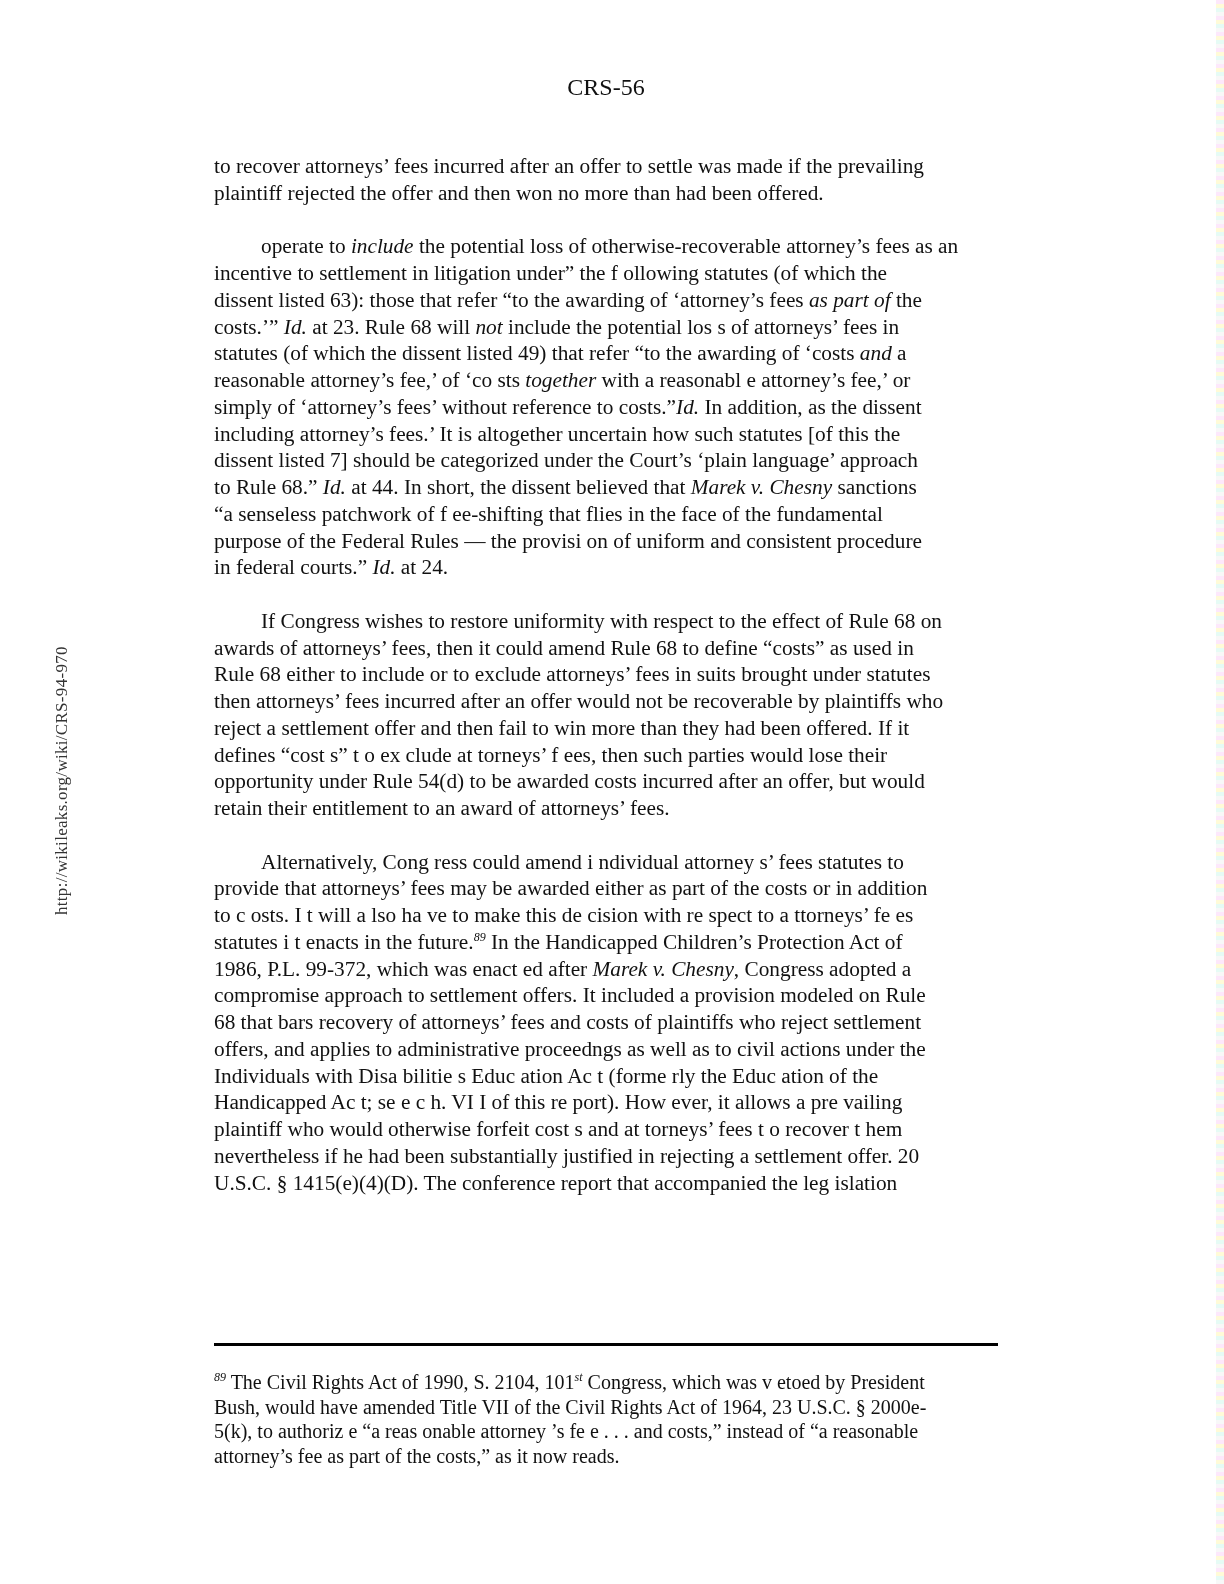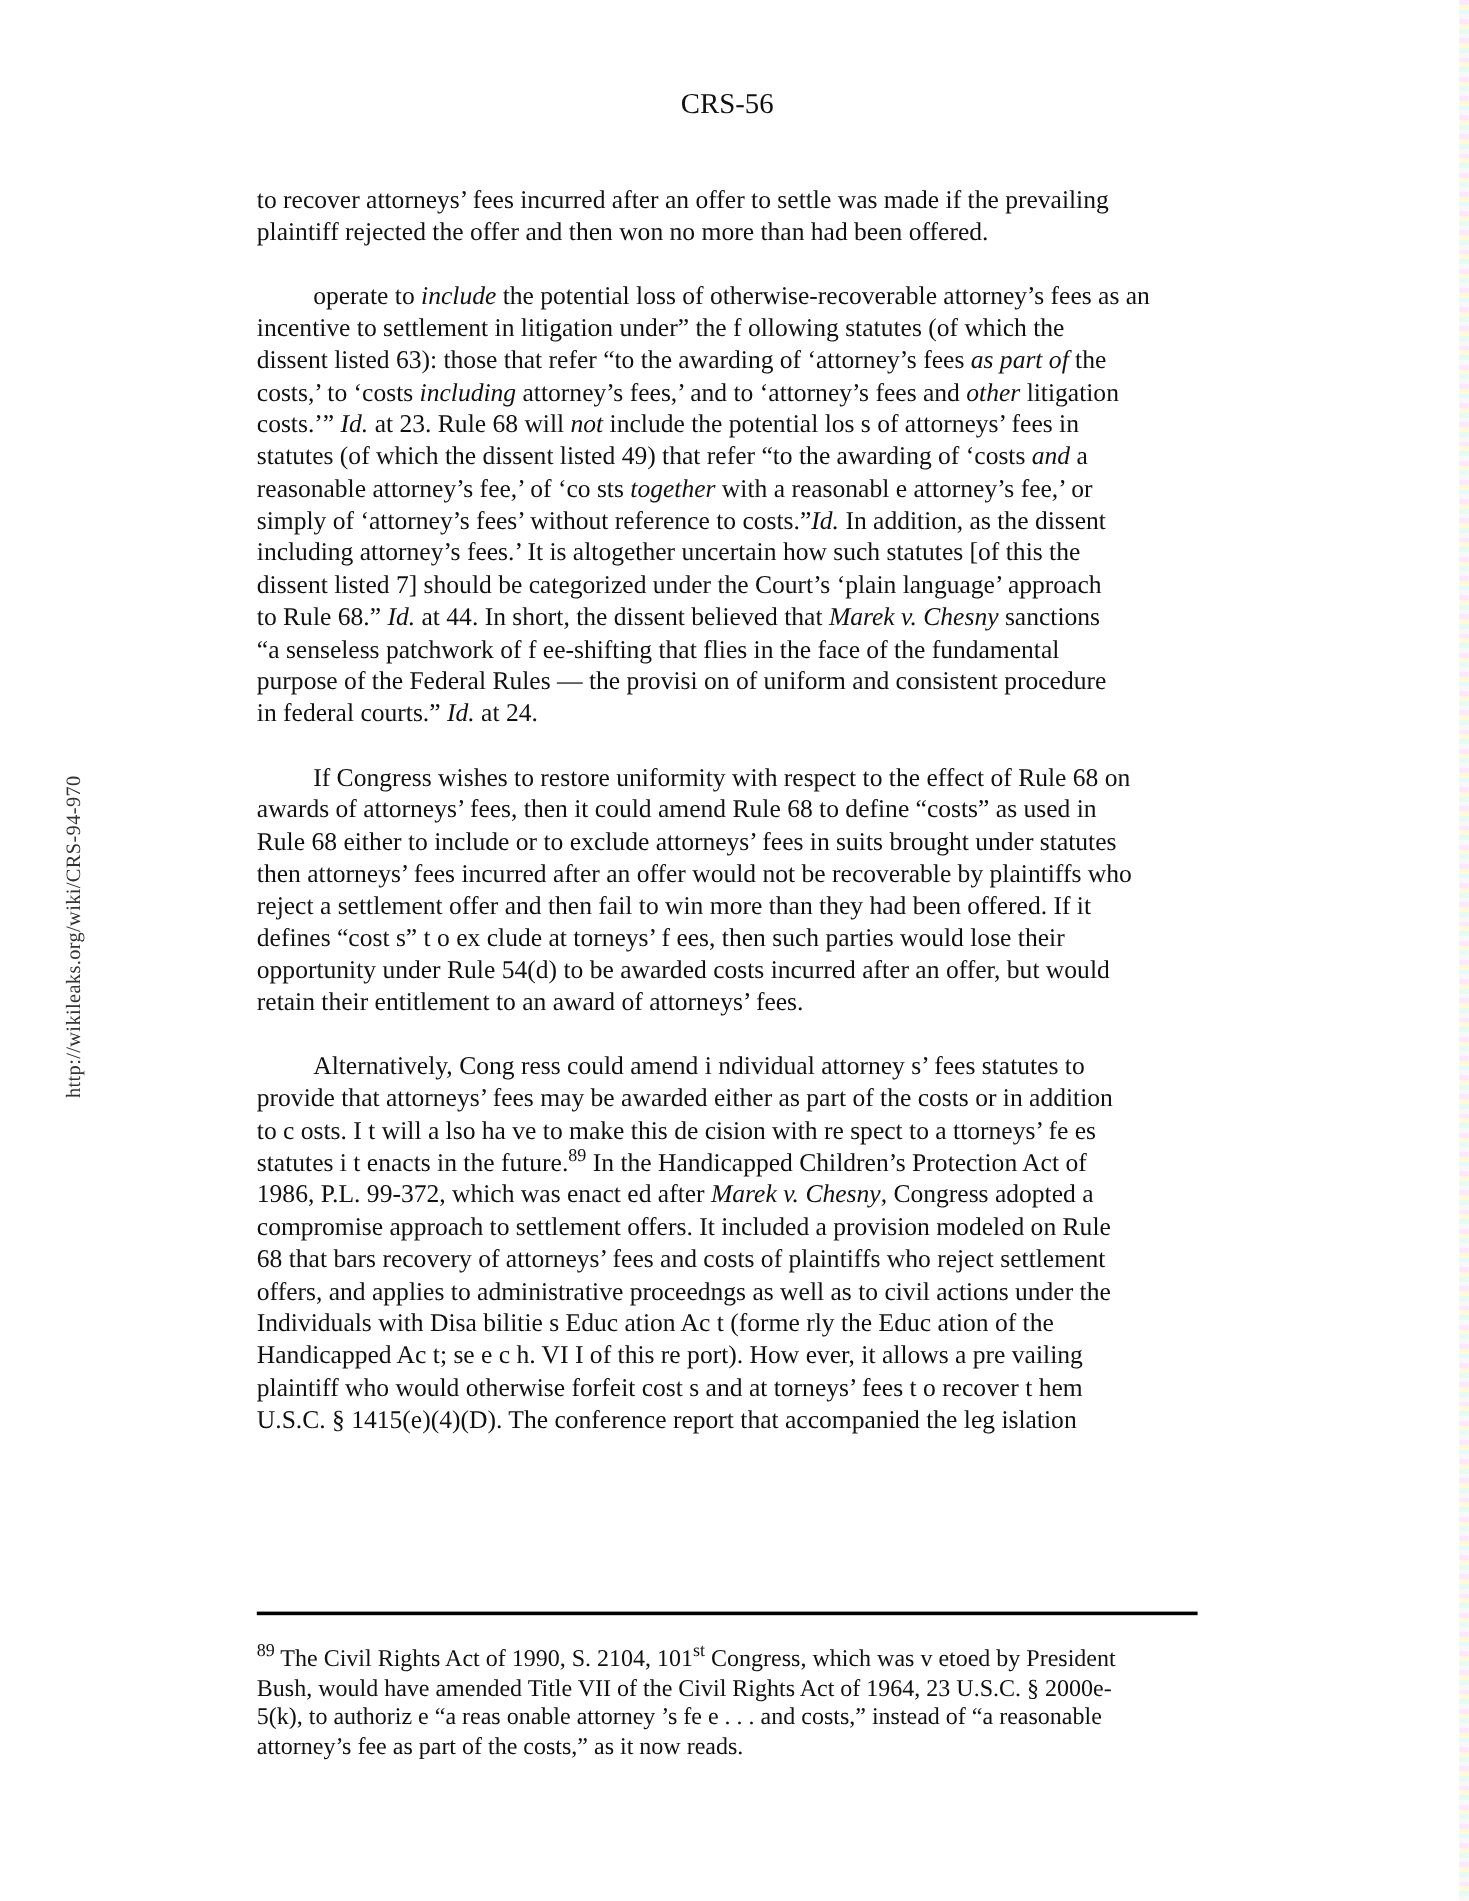--- a/index.html
+++ b/index.html
@@ -71,23 +71,24 @@
     .para span.line {
       display: block;
       white-space: nowrap;
     }
     .para.indent span.line:first-child {
       padding-left: 47px;
     }
     .para span.line { text-indent: 0; }
     i { font-style: italic; }
     sup {
-      font-size: 15px;
+      font-size: 12px;
       vertical-align: super;
       line-height: 0;
+      font-style: italic;
     }
     .footnote-rule {
       position: absolute;
       left: 214px;
       top: 1343px;
       width: 784px;
       height: 3px;
       background: #000000;
     }
     .footnotes {
@@ -114,21 +115,20 @@
 
 <div class="body-text">
   <p class="para first">
       <span class="line">to recover attorneys’ fees incurred after an offer to settle was made if the prevailing</span>
       <span class="line">plaintiff rejected the offer and then won no more than had been offered.</span>
     </p>
   <p class="para indent">
       <span class="line">operate to <i>include</i> the potential loss of otherwise-recoverable attorney’s fees as an</span>
       <span class="line">incentive to settlement in   litigation under” the f ollowing statutes (of which the</span>
       <span class="line">dissent listed 63): those that refer “to the awarding of ‘attorney’s fees <i>as part of</i> the</span>
-      <span class="line">costs,’ to ‘costs <i>including</i> attorney’s fees,’ and to ‘attorney’s fees and <i>other</i> litigation</span>
       <span class="line">costs.’”  <i>Id.</i> at 23.  Rule 68 will  <i>not</i> include the potential los s of attorneys’ fees in</span>
       <span class="line">statutes (of which the dissent listed 49)  that refer “to the awarding of ‘costs <i>and</i> a</span>
       <span class="line">reasonable attorney’s fee,’ of ‘co sts  <i>together</i> with a reasonabl e attorney’s fee,’ or</span>
       <span class="line">simply of ‘attorney’s fees’ without reference to costs.”<i>Id.</i>  In addition, as the dissent</span>
       <span class="line">including attorney’s fees.’  It is altogether uncertain how such statutes [of this the</span>
       <span class="line">dissent listed 7] should be categorized under the Court’s ‘plain language’ approach</span>
       <span class="line">to Rule 68.”  <i>Id.</i> at 44.  In short, the dissent believed that <i>Marek v. Chesny</i> sanctions</span>
       <span class="line">“a senseless patchwork of f  ee-shifting that flies in    the face of the fundamental</span>
       <span class="line">purpose of the Federal Rules — the provisi on of uniform and consistent procedure</span>
       <span class="line">in federal courts.”  <i>Id.</i> at 24.</span>
@@ -148,20 +148,21 @@
       <span class="line">provide that attorneys’ fees may be awarded either as part of the costs or in addition</span>
       <span class="line">to c osts.  I t will a lso ha ve  to  make  this de cision with re spect to a ttorneys’  fe es</span>
       <span class="line">statutes i t enacts in the future.<sup>89</sup>  In the Handicapped Children’s Protection Act of</span>
       <span class="line">1986, P.L. 99-372, which was enact ed after <i>Marek v. Chesny</i>, Congress adopted a</span>
       <span class="line">compromise  approach to settlement offers.  It included a provision modeled on Rule</span>
       <span class="line">68 that bars recovery of attorneys’ fees and costs of plaintiffs who reject settlement</span>
       <span class="line">offers, and applies to administrative proceedngs as well as to civil actions under the</span>
       <span class="line">Individuals with Disa    bilitie s Educ ation Ac  t (forme  rly the  Educ ation of the</span>
       <span class="line">Handicapped Ac t; se e c h. VI I of this re  port).  How ever,  it  allows a  pre vailing</span>
       <span class="line">plaintiff  who would otherwise forfeit cost   s and at torneys’ fees t o recover t hem</span>
+      <span class="line">nevertheless if he had been substantially justified in rejecting a settlement offer.  20</span>
       <span class="line">U.S.C. § 1415(e)(4)(D).  The conference   report that accompanied the leg islation</span>
     </p>
 </div>
 
 <div class="footnote-rule"></div>
 
 <div class="footnotes">
   <div class="footnote">
       <span class="line"><sup>89</sup>  The Civil Rights Act of 1990, S. 2104, 101<sup>st</sup> Congress, which was v etoed by President</span>
       <span class="line">Bush, would have amended Title VII of the Civil Rights Act of 1964, 23 U.S.C. § 2000e-</span>

